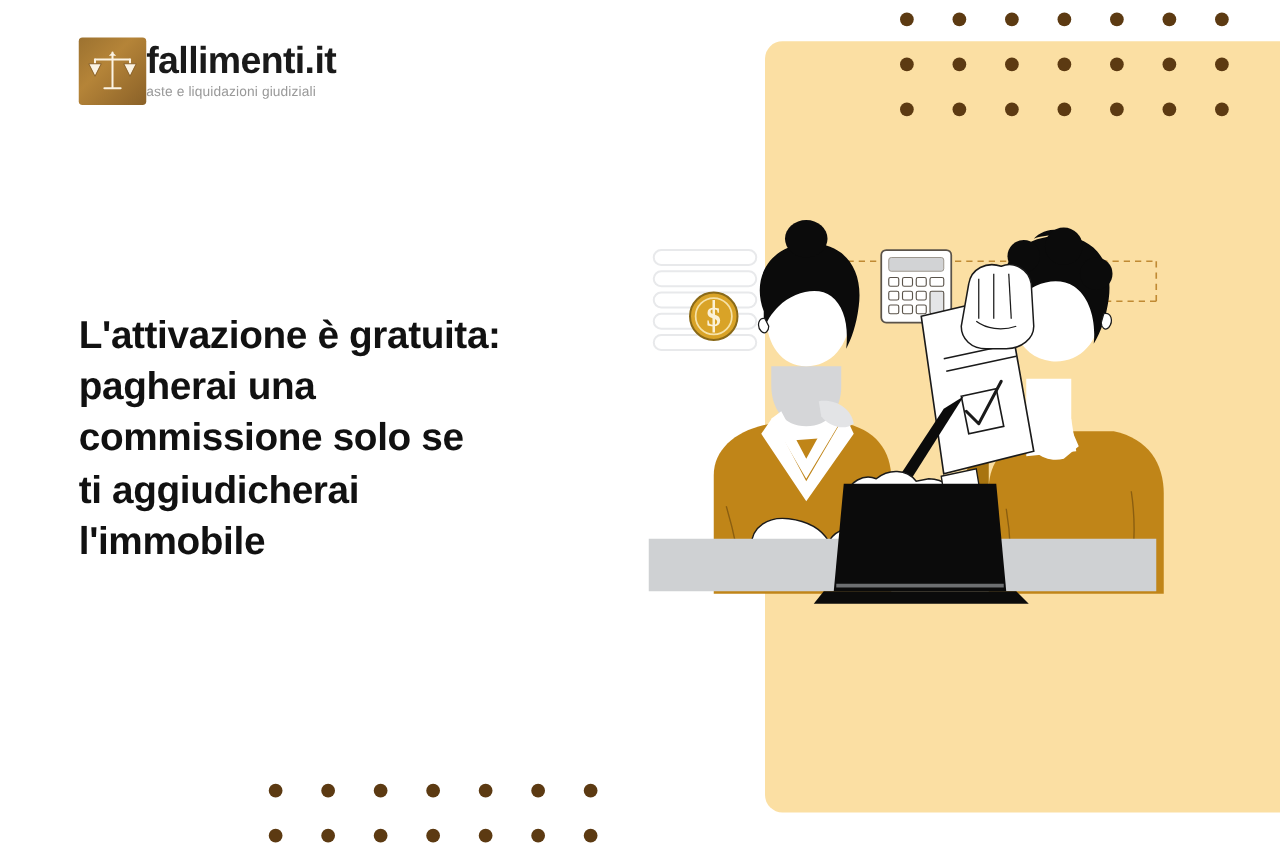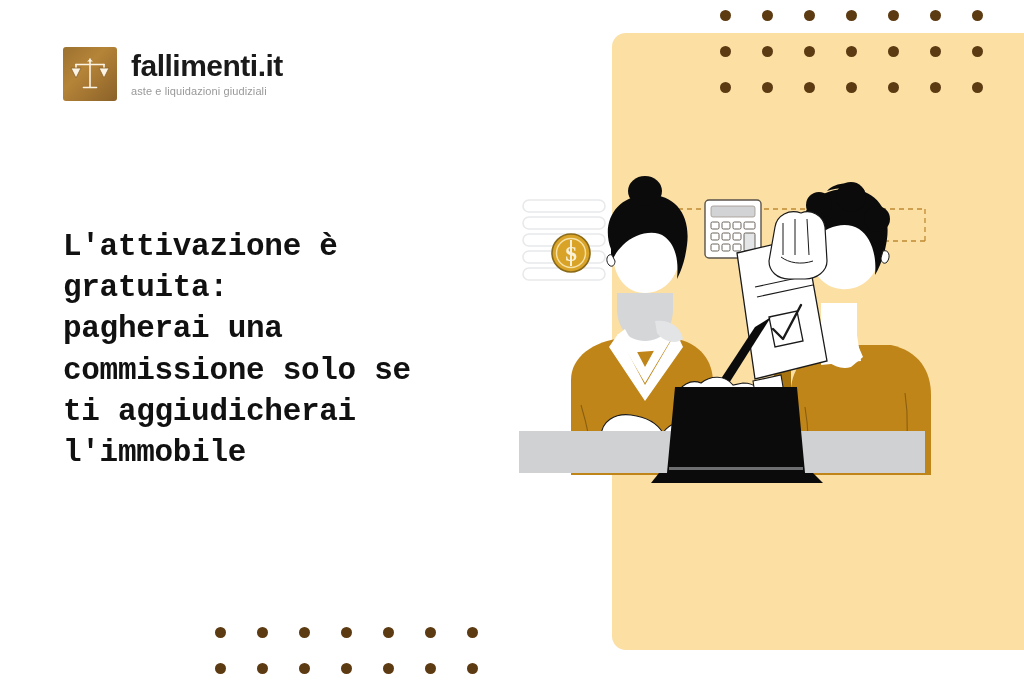--- a/index.html
+++ b/index.html
@@ -54,22 +54,20 @@
     align-items: start;
   }
 
   
   .logo {
     position: absolute;
     left: 63px;
     top: 30px;
     display: flex;
     align-items: center;
-    gap: 14px;
-    margin-top: 17px;
   }
   .logo-mark {
     width: 54px;
     height: 54px;
     border-radius: 3px;
     background: linear-gradient(135deg, #9C7230 0%, #B58438 40%, #8A6128 100%);
     display: flex;
     align-items: center;
     justify-content: center;
     flex: none;
@@ -85,29 +83,28 @@
     font-size: 11px;
     color: #999999;
     margin-top: 5px;
     letter-spacing: 0.1px;
   }
 
   
   .headline {
     position: absolute;
     left: 63px;
-    top: 226px;
+    top: 247px;
     width: 420px;
     font-size: 31px;
     font-weight: 700;
     line-height: 1.33;
     color: #111111;
     letter-spacing: -0.3px;
     white-space: pre-line;
-    font-family: Liberation Mono, monospace;
   }
 
   
   .illustration {
     position: absolute;
     left: 505px;
     top: 175px;
     width: 440px;
     height: 310px;
   }

